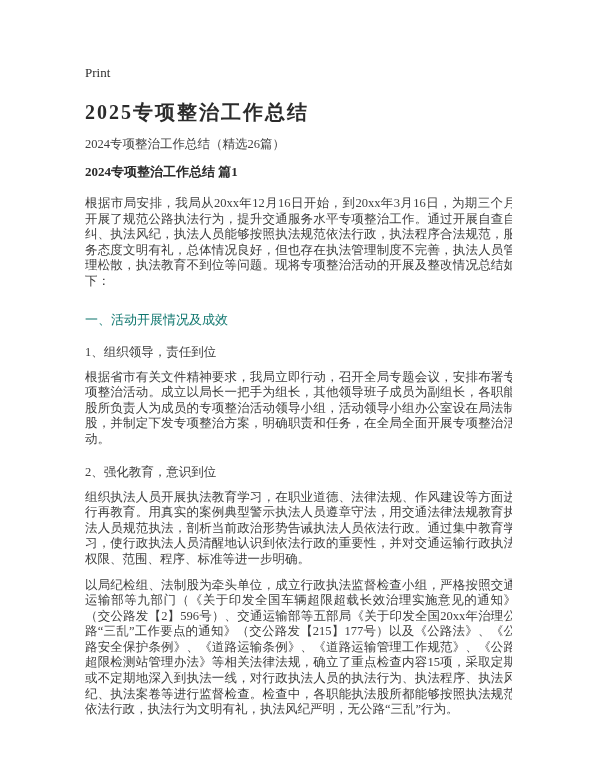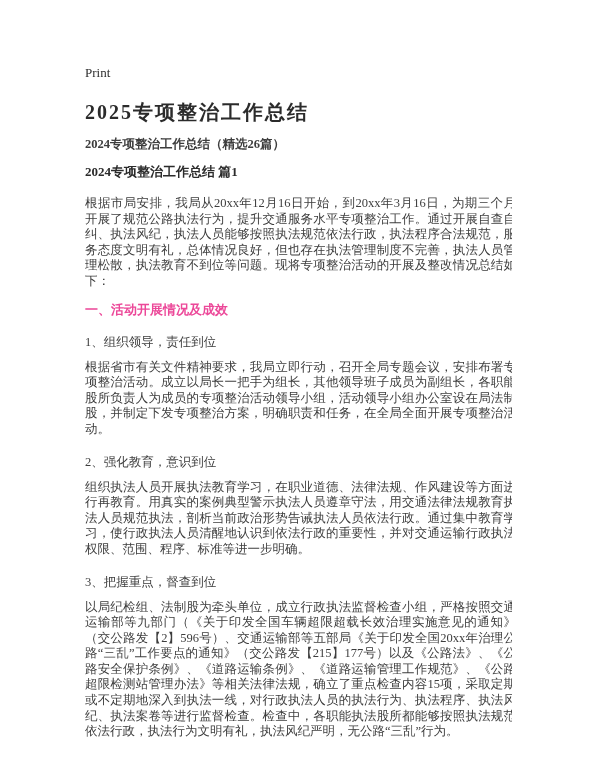--- a/index.html
+++ b/index.html
@@ -34,21 +34,21 @@
     line-height: 27px;
     font-weight: bold;
     text-align: left;
     letter-spacing: 2px;
     color: #2b2b2b;
   }
   .subtitle {
     margin: 9px 0 0 0;
     font-size: 12.5px;
     line-height: 16px;
-    font-weight: bold;
+    font-weight: normal;
     color: #3d3d3d;
   }
   .article-title {
     margin: 11px 0 16px 0;
     font-size: 13px;
     line-height: 17px;
     font-weight: bold;
     color: #2b2b2b;
   }
   .block { 
@@ -56,25 +56,25 @@
   }
   .paragraph {
     margin: 10px 0 10px 0;
     font-size: 12.5px;
     line-height: 15.6px;
     text-align: justify;
     text-justify: inter-ideograph;
     color: #3d3d3d;
   }
   .section-heading {
-    margin: 11px 0 9px 0;
+    margin: 21px 0 9px 0;
     font-size: 13px;
     line-height: 17px;
-    font-weight: bold;
-    color: #ec4899;
+    font-weight: normal;
+    color: #0f766e;
   }
   .subheading {
     margin: 16px 0 9px 0;
     font-size: 12.5px;
     line-height: 16px;
     font-weight: normal;
     color: #3d3d3d;
   }
 </style>
 </head>
@@ -97,17 +97,16 @@
   <h3 class="section-heading block">一、活动开展情况及成效</h3>
 
   <div class="subheading block">1、组织领导，责任到位</div>
 
   <p class="paragraph block">根据省市有关文件精神要求，我局立即行动，召开全局专题会议，安排布署专项整治活动。成立以局长一把手为组长，其他领导班子成员为副组长，各职能股所负责人为成员的专项整治活动领导小组，活动领导小组办公室设在局法制股，并制定下发专项整治方案，明确职责和任务，在全局全面开展专项整治活动。</p>
 
   <div class="subheading block">2、强化教育，意识到位</div>
 
   <p class="paragraph block">组织执法人员开展执法教育学习，在职业道德、法律法规、作风建设等方面进行再教育。用真实的案例典型警示执法人员遵章守法，用交通法律法规教育执法人员规范执法，剖析当前政治形势告诫执法人员依法行政。通过集中教育学习，使行政执法人员清醒地认识到依法行政的重要性，并对交通运输行政执法权限、范围、程序、标准等进一步明确。</p>
 
-  <div class="subheading block">3、把握重点，督查到位</div>
 
   <p class="paragraph block">以局纪检组、法制股为牵头单位，成立行政执法监督检查小组，严格按照交通运输部等九部门（《关于印发全国车辆超限超载长效治理实施意见的通知》（交公路发【2】596号）、交通运输部等五部局《关于印发全国20xx年治理公路“三乱”工作要点的通知》（交公路发【215】177号）以及《公路法》、《公路安全保护条例》、《道路运输条例》、《道路运输管理工作规范》、《公路超限检测站管理办法》等相关法律法规，确立了重点检查内容15项，采取定期或不定期地深入到执法一线，对行政执法人员的执法行为、执法程序、执法风纪、执法案卷等进行监督检查。检查中，各职能执法股所都能够按照执法规范依法行政，执法行为文明有礼，执法风纪严明，无公路“三乱”行为。</p>
 
 </div>
 
 </body></html>

